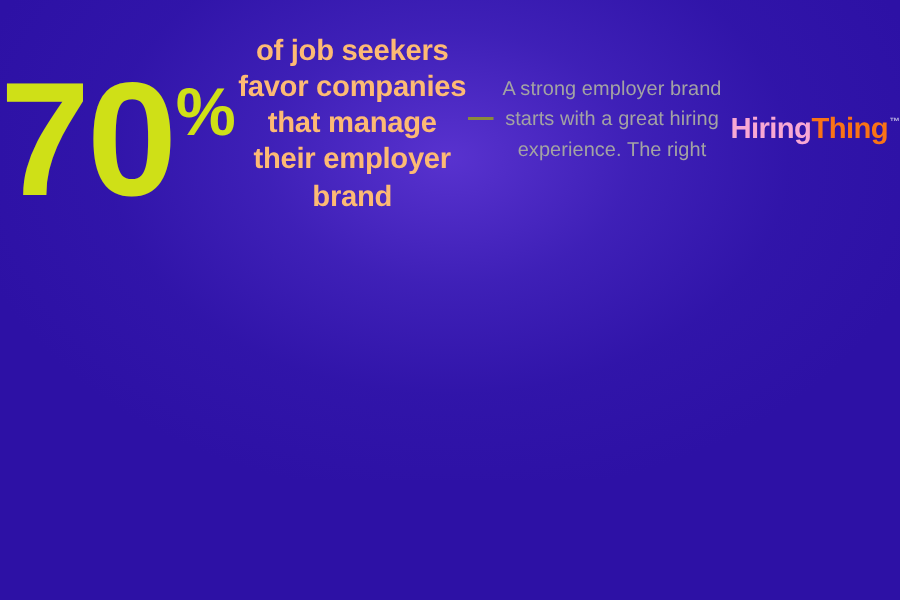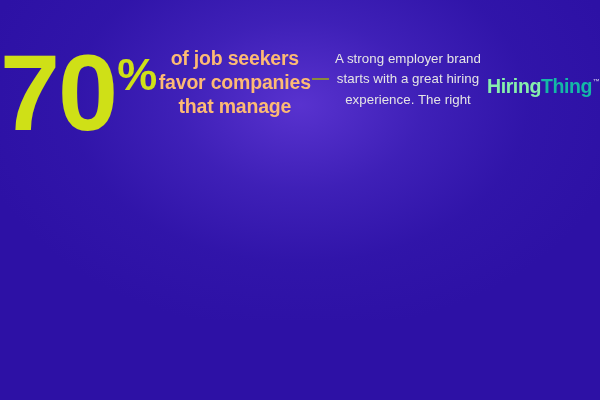--- a/index.html
+++ b/index.html
@@ -93,38 +93,38 @@
     height: 2px;
     background: #8a8a3c;
     border: 0;
   }
 
   
   .body-copy {
     margin-top: 15px;
     width: 478px;
     text-align: center;
-    color: #e5e5e5;
+    color: #a3a3a3;
     font-size: 13.3px;
     line-height: 1.55;
     letter-spacing: 0.05px;
   }
 
   
   .logo {
     margin-top: 28px;
     font-size: 19.5px;
     font-weight: bold;
     letter-spacing: -0.4px;
     display: flex;
     align-items: flex-start;
     line-height: 1;
   }
-  .logo-hiring { color: #86efac; }
-  .logo-thing  { color: #14b8a6; }
+  .logo-hiring { color: #f9a8d4; }
+  .logo-thing  { color: #f97316; }
   .logo-tm {
     color: #b9b2e0;
     font-size: 7px;
     font-weight: bold;
     margin-top: 1px;
     margin-left: 1px;
     letter-spacing: 0;
   }
 </style>
 </head>
@@ -136,20 +136,21 @@
 
   <div id="content">
 
     <div class="stat">
       <span class="stat-number">70</span>
       <span class="stat-unit">%</span>
     </div>
 
     <div class="headline">
       <div>of job seekers favor companies that manage</div>
+      <div>their employer brand</div>
     </div>
 
     <hr class="divider">
 
     <div class="body-copy">
       <div>A strong employer brand starts with a great hiring experience. The right</div>
     </div>
 
     <div class="logo">
       <span class="logo-hiring">Hiring</span>

